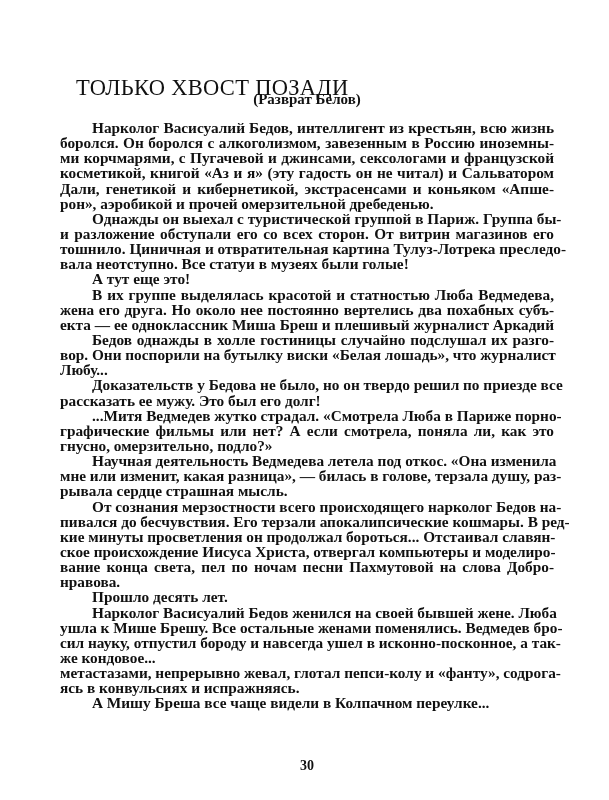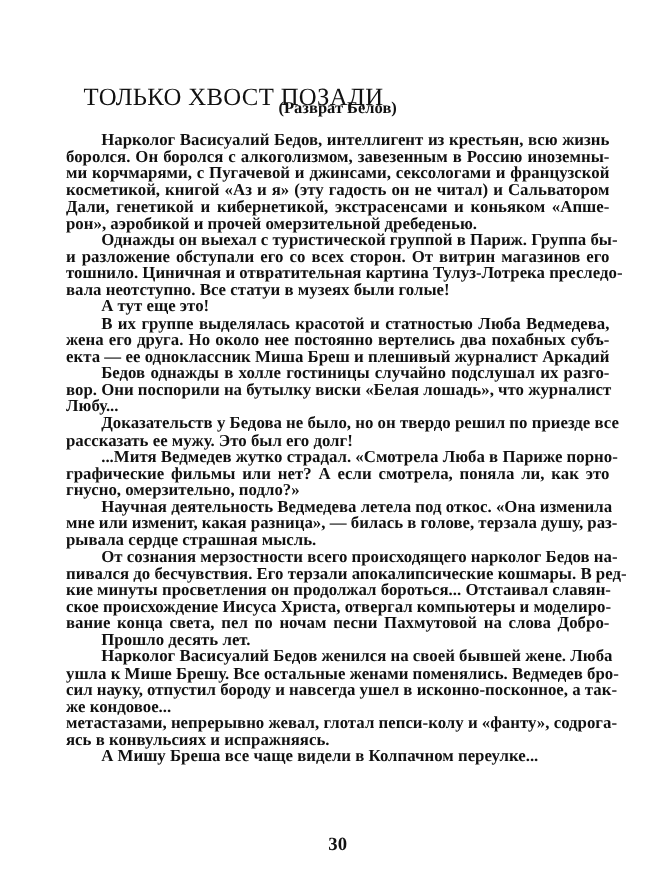--- a/index.html
+++ b/index.html
@@ -20,21 +20,21 @@
   .body {
     position: absolute; top: 120px; left: 0; width: 494px;
     font-size: 15.3px; line-height: 15.15px; font-weight: bold;
   }
   .body p { margin: 0; }
   .line { display: block; white-space: nowrap; text-align: justify; text-align-last: justify; height: 15.15px; }
   .line.last { text-align-last: left; }
   .line.indent { padding-left: 32px; }
   .pagenum {
     position: absolute; top: 758px; left: 0; width: 494px; text-align: center;
-    font-size: 17px; font-weight: bold;
+    font-size: 14px; font-weight: bold;
   }
 </style>
 </head>
 <body>
 
 <div class="page">
   <h1 class="title">ТОЛЬКО ХВОСТ ПОЗАДИ</h1>
   <div class="author">(Разврат Белов)</div>
   <div class="body" id="story-body">
       <p>
@@ -77,20 +77,21 @@
         <span class="line indent">Научная деятельность Ведмедева летела под откос. «Она изменила</span>
         <span class="line">мне или изменит, какая разница», — билась в голове, терзала душу, раз-</span>
         <span class="line last">рывала сердце страшная мысль.</span>
       </p>
       <p>
         <span class="line indent">От сознания мерзостности всего происходящего нарколог Бедов на-</span>
         <span class="line">пивался до бесчувствия. Его терзали апокалипсические кошмары. В ред-</span>
         <span class="line">кие минуты просветления он продолжал бороться... Отстаивал славян-</span>
         <span class="line">ское происхождение Иисуса Христа, отвергал компьютеры и моделиро-</span>
         <span class="line">вание конца света, пел по ночам песни Пахмутовой на слова Добро-</span>
+        <span class="line last">нравова.</span>
       </p>
       <p>
         <span class="line indent last">Прошло десять лет.</span>
       </p>
       <p>
         <span class="line indent">Нарколог Васисуалий Бедов женился на своей бывшей жене. Люба</span>
         <span class="line">ушла к Мише Брешу. Все остальные женами поменялись. Ведмедев бро-</span>
         <span class="line">сил науку, отпустил бороду и навсегда ушел в исконно-посконное, а так-</span>
         <span class="line last">же кондовое...</span>
       </p>

